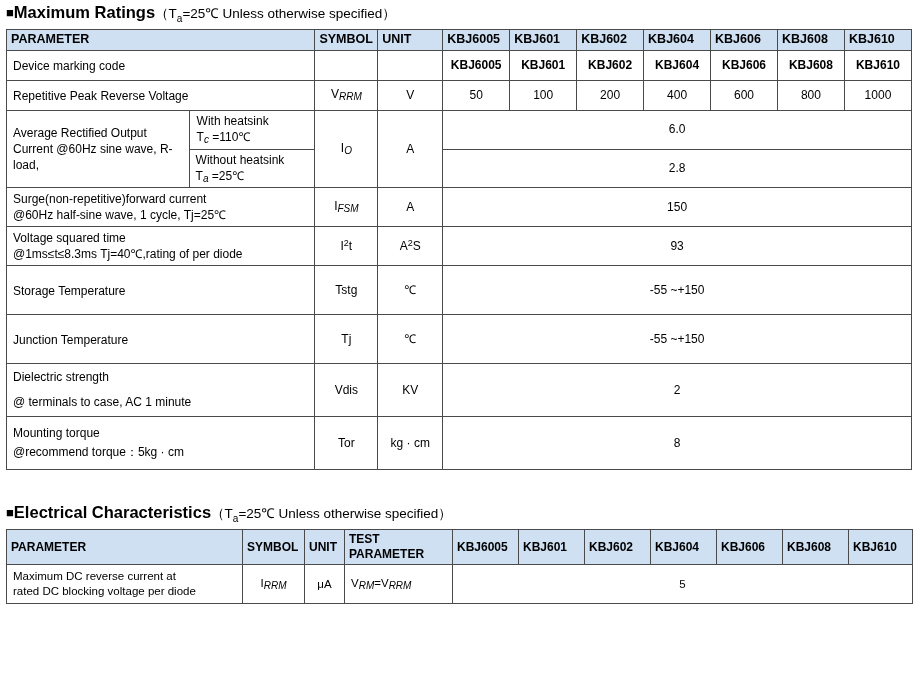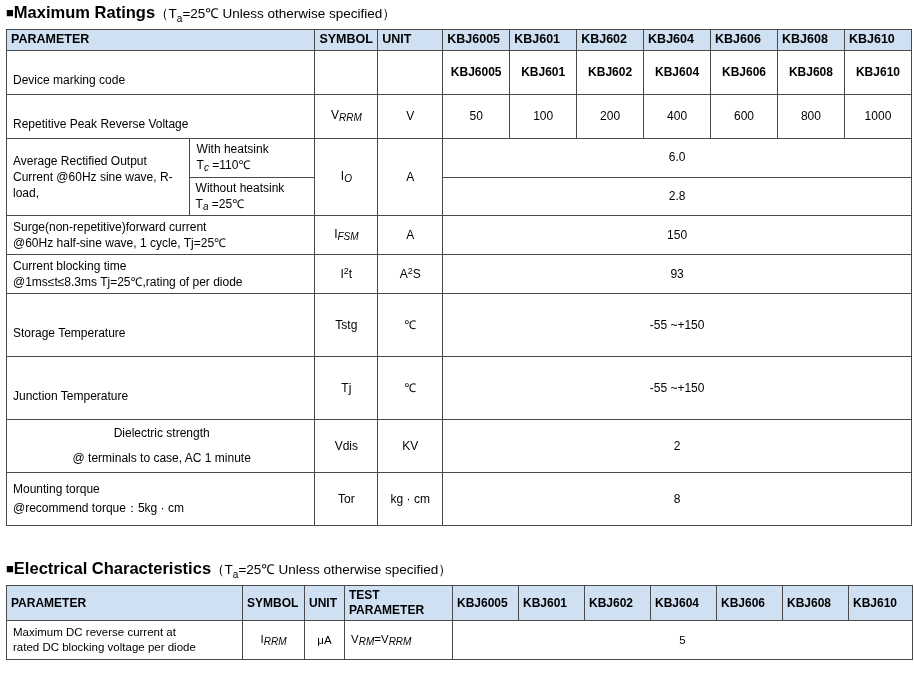--- a/index.html
+++ b/index.html
@@ -71,21 +71,21 @@
   .sub {
     font-size: 10px;
     vertical-align: -2px;
     font-style: italic;
   }
   .sup {
     font-size: 9px;
     vertical-align: 4px;
   }
   .cellpad {
-    padding-top: 22px;
+    padding-top: 8px;
     padding-bottom: 6px;
     margin-left: 35px;
   }
   .spacer {
     height: 30px;
   }
   .two-line { line-height: 1.35; }
   .elec td, .elec th { font-size: 11.5px; }
   .elec thead th { font-size: 12px; }
   .elec td.param { font-size: 11.5px; }
@@ -180,22 +180,22 @@
           <div>Surge(non-repetitive)forward current</div>
           <div>@60Hz half-sine wave, 1 cycle,  Tj=25℃</div>
         </td>
         <td class="ctr">I<span class="sub">FSM</span></td>
         <td class="ctr">A</td>
         <td colspan="7" class="ctr">150</td>
       </tr>
 
       <tr>
         <td colspan="2" class="param two-line" style="height:34px;">
-          <div>Current blocking time</div>
-          <div>@1ms≤t≤8.3ms Tj=25℃,rating of per diode</div>
+          <div>Voltage squared time</div>
+          <div>@1ms≤t≤8.3ms Tj=40℃,rating of per diode</div>
         </td>
         <td class="ctr">I<span class="sup">2</span>t</td>
         <td class="ctr">A<span class="sup">2</span>S</td>
         <td colspan="7" class="ctr">93</td>
       </tr>
 
       <tr>
         <td colspan="2" class="param cellpad" style="height:34px;">Storage Temperature</td>
         <td class="ctr">Tstg</td>
         <td class="ctr">℃</td>
@@ -203,21 +203,21 @@
       </tr>
 
       <tr>
         <td colspan="2" class="param cellpad" style="height:34px;">Junction Temperature</td>
         <td class="ctr">Tj</td>
         <td class="ctr">℃</td>
         <td colspan="7" class="ctr">-55 ~+150</td>
       </tr>
 
       <tr>
-        <td colspan="2" class="param" style="height:48px;text-align:center;">
+        <td colspan="2" class="param" style="height:48px;">
           <div style="margin-bottom:10px;">Dielectric strength</div>
           <div>@ terminals to case, AC 1 minute</div>
         </td>
         <td class="ctr">Vdis</td>
         <td class="ctr">KV</td>
         <td colspan="7" class="ctr">2</td>
       </tr>
 
       <tr>
         <td colspan="2" class="param" style="height:48px;">

